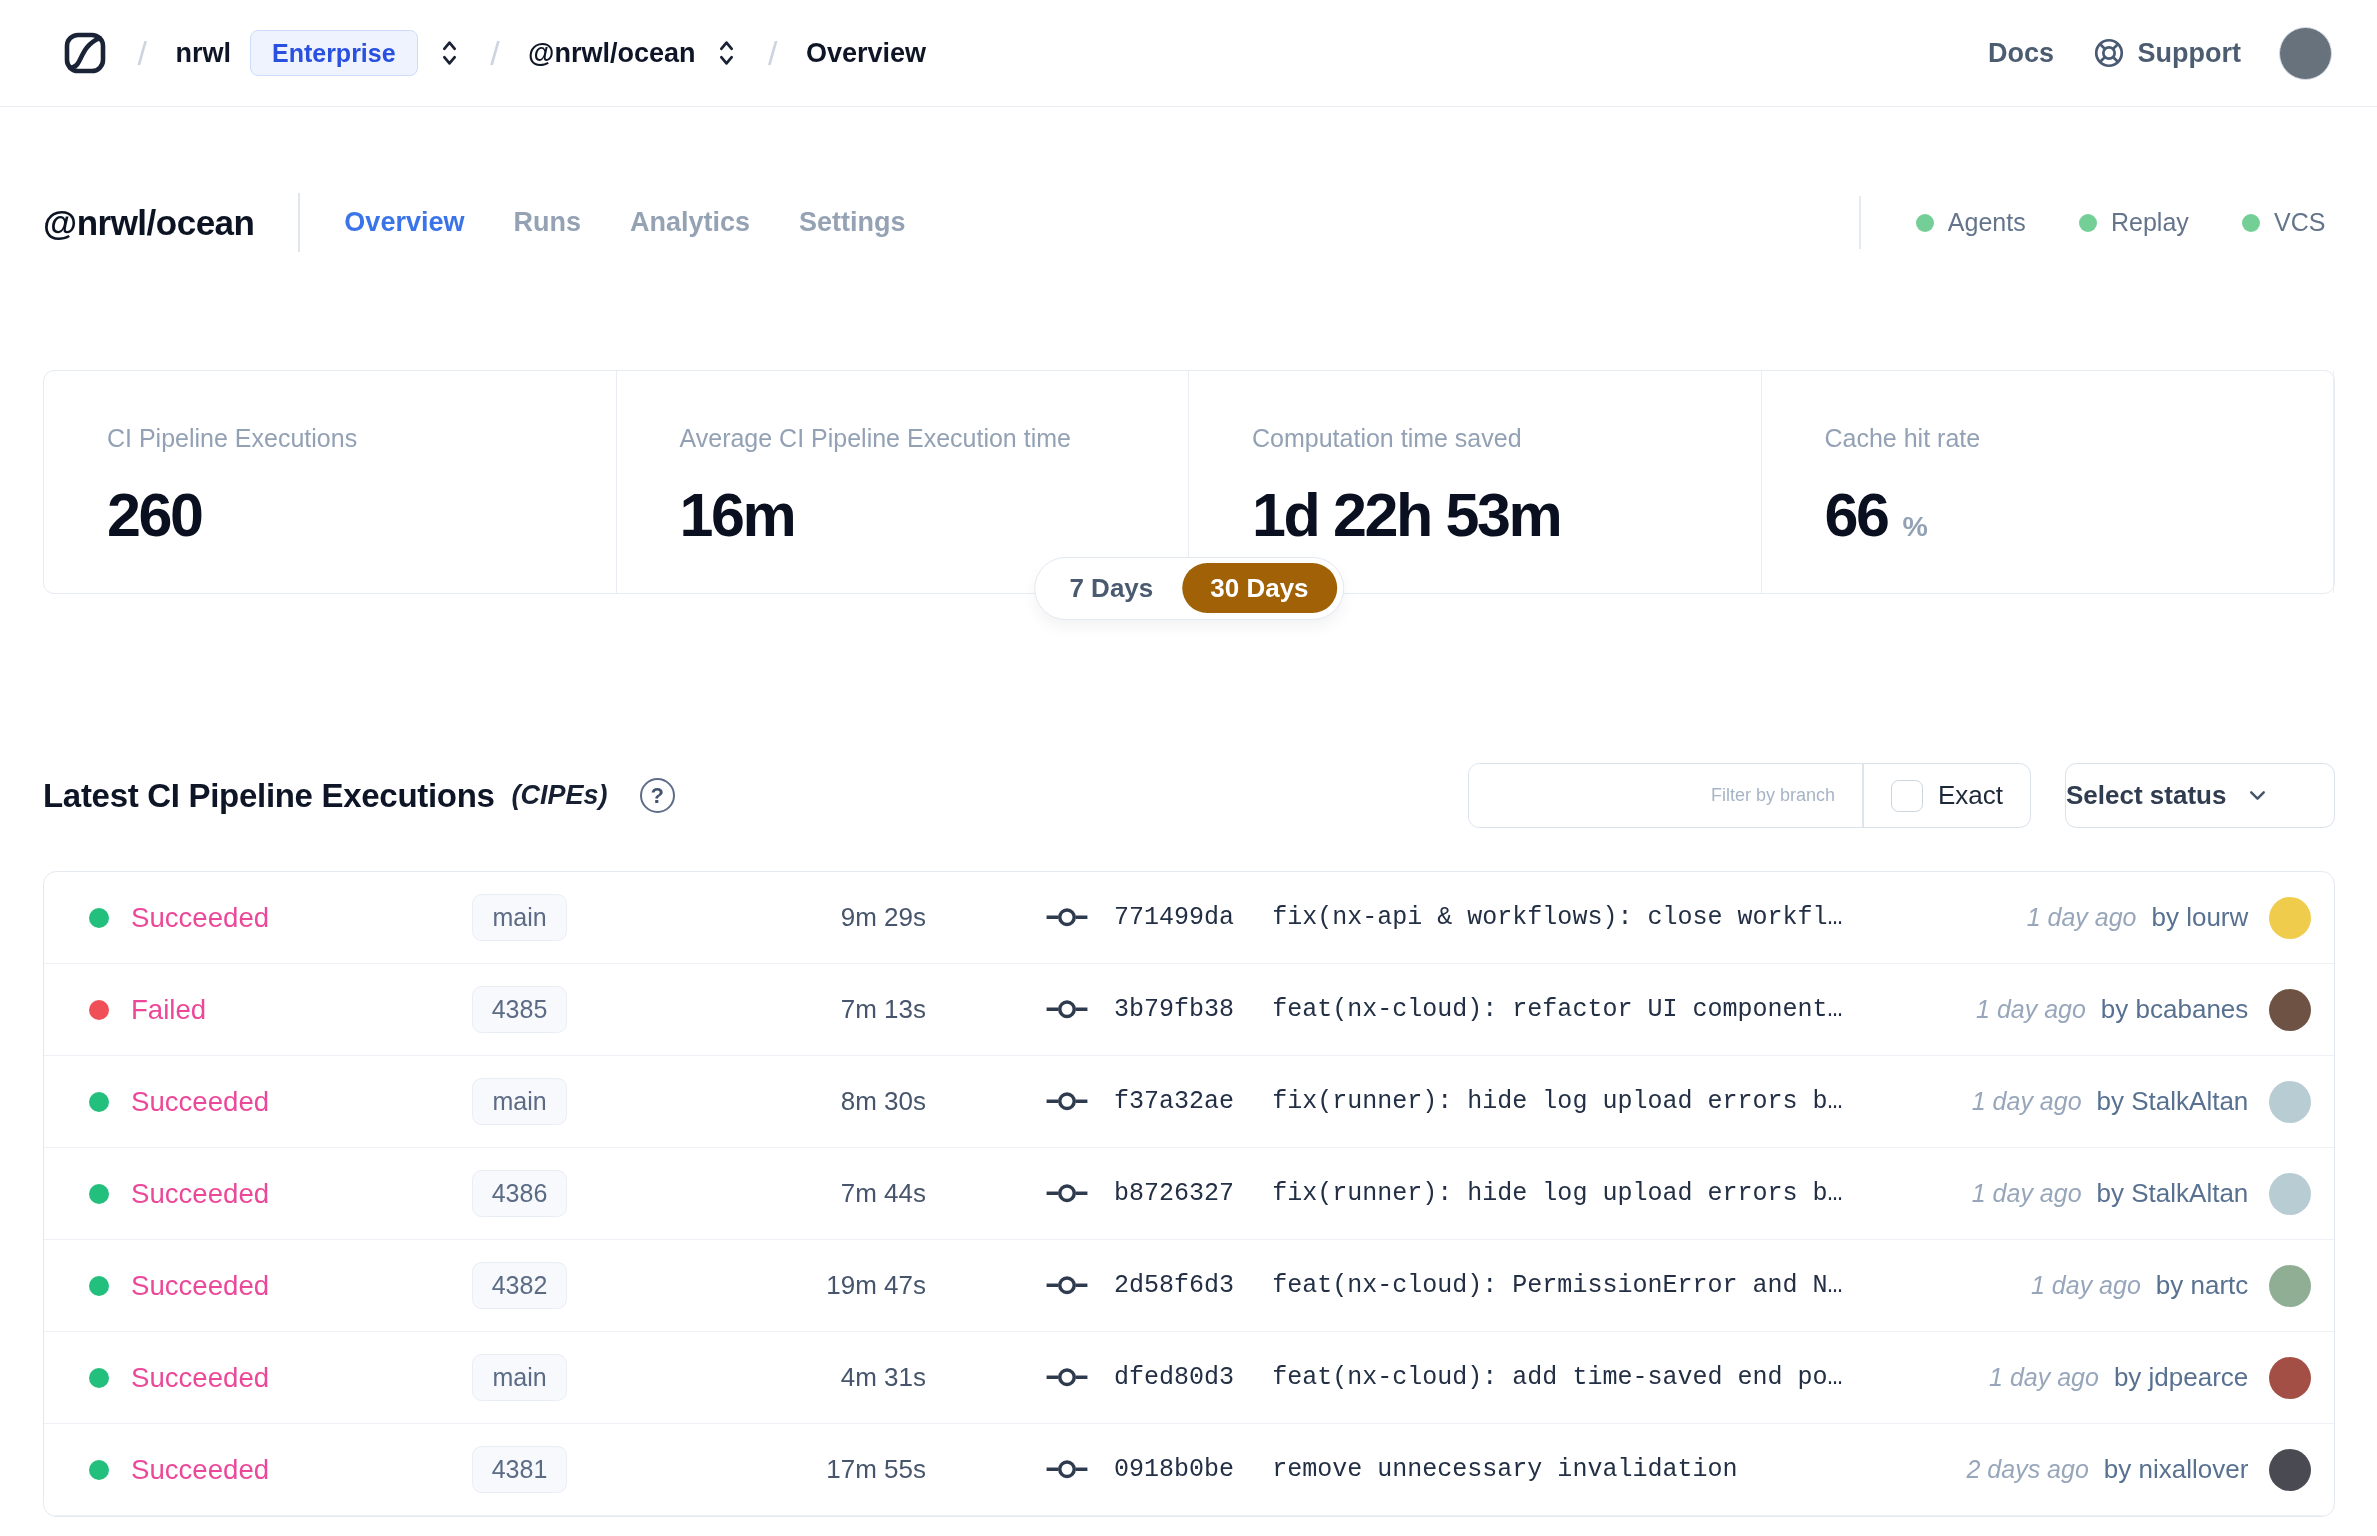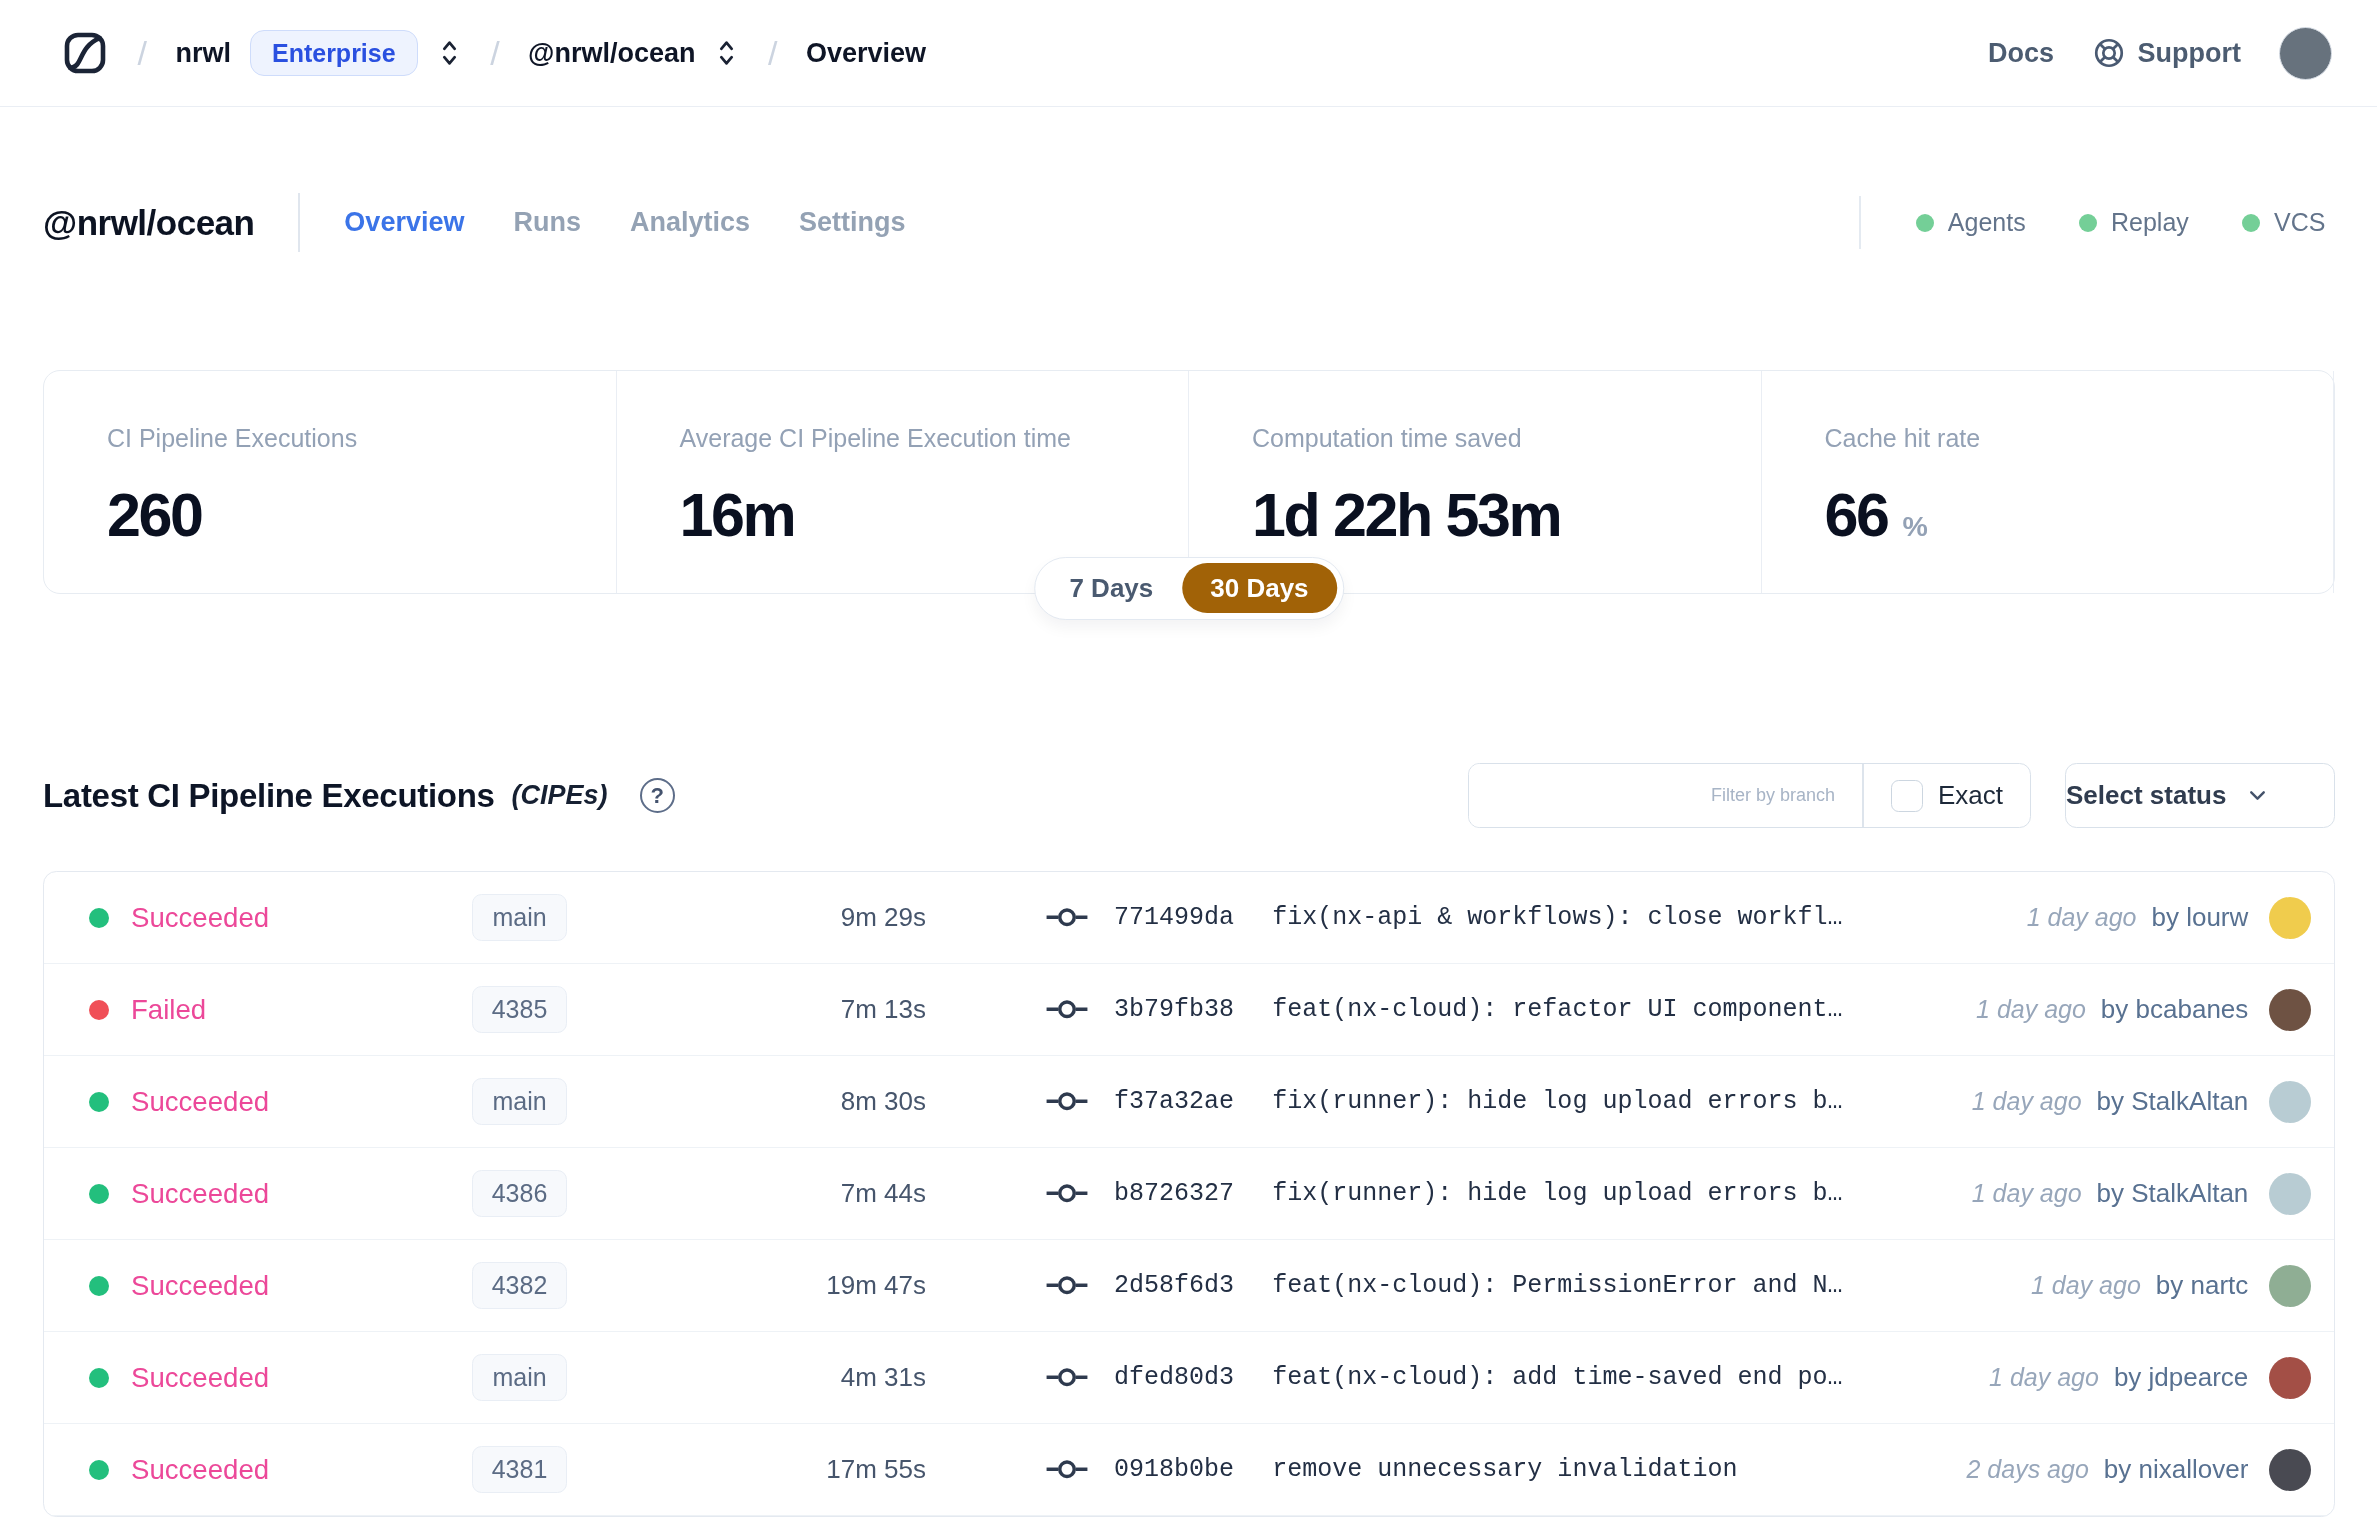--- a/index.html
+++ b/index.html
@@ -7,21 +7,21 @@
   .page { position:relative; width:2378px; height:1537px; background:#ffffff; overflow:hidden; }
 
   
   .nav { height:107px; display:flex; align-items:center; padding:0 46px 0 61px; border-bottom:1.9px solid #eaeef4; background:#fff; }
   .crumbs { display:flex; align-items:center; gap:28.5px; }
   .logo-btn { display:flex; align-items:center; cursor:pointer; }
   .logo-btn svg { width:48px; height:48px; }
   .crumb-sep { font-size:34px; font-weight:300; color:#ccd4e0; }
   .crumb-group { display:flex; align-items:center; gap:19px; }
   .crumb-text { font-size:27px; font-weight:600; color:#0e1526; }
-  .ent-badge { font-size:25px; font-weight:600; color:#2a50e0; background:#eef3fe; border:1.9px solid #cedcfb; border-radius:14px; padding:7.6px 21px; }
+  .ent-badge { font-size:25px; font-weight:600; color:#2a50e0; background:#eef3fe; border:1.9px solid #cedcfb; border-radius:8px; padding:7.6px 21px; }
   .updown svg { width:25px; height:32px; display:block; }
   .nav-right { margin-left:auto; display:flex; align-items:center; gap:38px; }
   .nav-link { font-size:27px; font-weight:600; color:#4c5c71; cursor:pointer; }
   .support { display:flex; align-items:center; gap:11.4px; cursor:pointer; }
   .support svg { width:34px; height:34px; }
   .nav-avatar { width:53px; height:53px; border-radius:50%; background:#67727d; border:1.9px solid #d8dee6; cursor:pointer; }
 
   
   .ws-header { display:flex; align-items:center; margin:86px 43px 0 43px; }
   .ws-title { font-size:35px; font-weight:700; color:#0c1322; letter-spacing:-0.5px; }
@@ -30,21 +30,21 @@
   .tab { font-size:27px; font-weight:600; color:#94a2b4; cursor:pointer; }
   .tab.active { color:#3b74e8; }
   .hdr-right { margin-left:auto; display:flex; align-items:center; }
   .hdr-right .vline { width:1.9px; height:53px; background:#e4eaf1; margin-right:55px; }
   .indicator { display:flex; align-items:center; gap:14.3px; margin-right:53px; }
   .indicator:last-child { margin-right:9.5px; }
   .ind-dot { width:18px; height:18px; border-radius:50%; }
   .ind-label { font-size:25px; font-weight:500; color:#63748b; }
 
   
-  .stats { position:relative; margin:118px 43px 0 43px; height:224px; border:1.9px solid #e7ecf2; border-radius:17px; display:grid; grid-template-columns:repeat(4,1fr); background:#fff; }
+  .stats { position:relative; margin:118px 43px 0 43px; height:224px; border:1.9px solid #e7ecf2; border-radius:11px; display:grid; grid-template-columns:repeat(4,1fr); background:#fff; }
   .stat-card { padding:53px 19px 0 63px; border-right:1.9px solid #eaeef4; }
   .stat-card:last-child { border-right:none; }
   .stat-label { font-size:25px; font-weight:500; color:#93a1b5; }
   .stat-value-row { display:flex; align-items:baseline; gap:15px; margin-top:27px; }
   .stat-value { font-size:61px; font-weight:700; letter-spacing:-2.4px; color:#0a1020; }
   .stat-suffix { font-size:28.5px; font-weight:600; color:#93a1b5; }
   .range-toggle { position:absolute; left:50%; bottom:-27px; transform:translateX(-50%); display:flex; align-items:center; background:#fff; border:1.9px solid #e3e9f1; border-radius:950px; padding:5.7px; box-shadow:0 7.6px 15px rgba(15,23,42,0.05); }
   .range-opt { font-size:26px; font-weight:600; color:#4a5a70; padding:9.5px 28.5px; border-radius:950px; cursor:pointer; white-space:nowrap; }
   .range-opt.selected { background:#a16207; color:#fff; }
 

